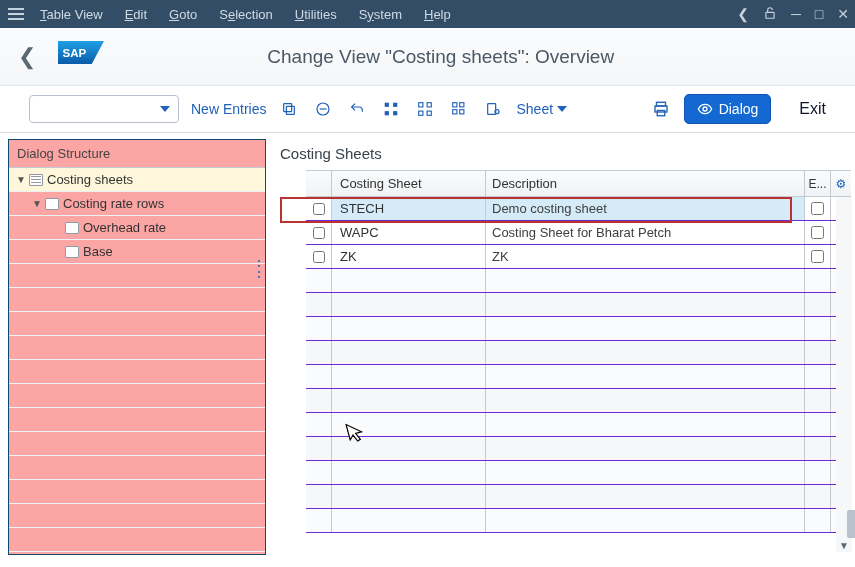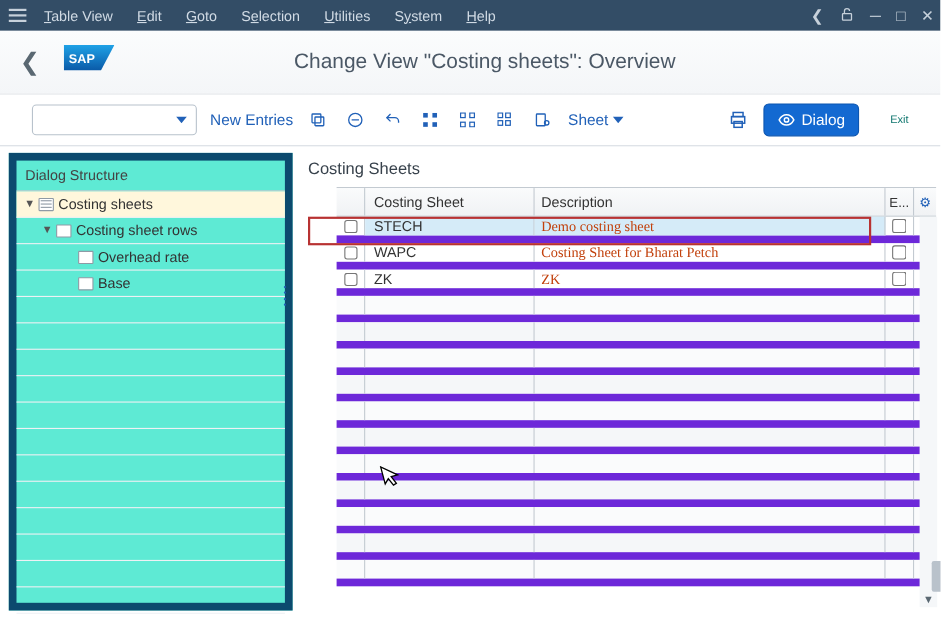--- a/index.html
+++ b/index.html
@@ -22,25 +22,25 @@
 .title-text { flex: 1; text-align: center; font-size: 19px; color: #4b5866; font-weight: 400; margin-left: -60px; }
 
 
 .toolbar { height: 47px; border-bottom: 1px solid #d8dde3; display: flex; align-items: center; padding: 0 29px; gap: 12px; text-align: center; }
 .dropdown-input { width: 150px; height: 28px; border: 1px solid #b8c2cc; border-radius: 4px; display: flex; align-items: center; justify-content: flex-end; padding: 0 8px; color: #2161b8; cursor: pointer; }
 .tb-link { color: #2161b8; font-size: 14px; cursor: pointer; }
 .tb-iconbtn { width: 22px; display: flex; justify-content: center; color: #2161b8; cursor: pointer; font-size: 15px; }
 .more-btn { display: flex; align-items: center; gap: 4px; color: #2161b8; cursor: pointer; font-size:14px; }
 .toolbar-spacer { flex: 1; }
 .display-btn { background: #1369d1; color: #fff; border-radius: 5px; padding: 6px 12px; display: flex; align-items: center; gap: 6px; font-size: 14px; cursor: pointer; border:1px solid #0d56b0;}
-.exit-link { color: #0f766e; font-size: 10px; margin-left: 16px; cursor: pointer; }
+.exit-link { color: #0f172a; font-size: 16px; margin-left: 16px; cursor: pointer; }
 
 
 .main { display: flex; height: calc(567px - 28px - 58px - 47px); }
-.sidebar { width: 258px; border: 7px solid #0c4a6e; margin: 6px 0 12px 8px; background: #5eead4; }
+.sidebar { width: 258px; border: 1px solid #0c4a6e; margin: 6px 0 12px 8px; background: #fca5a5; }
 .sidebar-title { padding: 6px 8px; border-bottom: 1px solid #c3cad1; font-size: 13px; color: #444; }
 .tree-row { height: 24px; display: flex; align-items: center; font-size: 13px; color: #333; cursor: pointer; border-bottom: 1px solid #eef1f4; }
 .tree-row.selected { background: #fff7dc; }
 .tree-toggle { width: 12px; text-align: center; color: #555; font-size: 10px; }
 .tree-folder { width: 14px; height: 12px; margin: 0 4px 0 2px; position: relative; }
 .tree-folder::before { content: ""; position: absolute; inset: 0; border: 1px solid #8f9aa5; border-radius: 1px; background: #fff; }
 .tree-folder.list::after { content:""; position:absolute; left:2px; right:2px; top:2px; height:1px; background:#8f9aa5; box-shadow:0 3px 0 #8f9aa5, 0 6px 0 #8f9aa5; }
 .tree-row.empty { cursor: default; }
 
 .tree-row:nth-child(1){padding-left:6px}
@@ -53,24 +53,24 @@
 .content { flex: 1; padding: 6px 0 0 12px; position: relative; }
 .content-h { font-size: 15px; color: #38424c; margin: 6px 0 8px 2px; }
 .grid-wrap { border-top: 1px solid #c3cad1; margin-left: 28px; margin-right: 4px; position: relative; height: 382px; }
 .grid-head { display: flex; height: 26px; background: linear-gradient(#fafbfc,#f0f2f4); border-bottom: 1px solid #c3cad1; justify-content: space-between; }
 .col-chk { width: 26px; border-right: 1px solid #c3cad1; display:flex; align-items:center; justify-content:center;}
 .col-sheet { width: 154px; border-right: 1px solid #c3cad1; display:flex; align-items:center; padding-left:8px; font-size:13px; color:#333;}
 .col-desc { flex:1; border-right: 1px solid #c3cad1; display:flex; align-items:center; padding-left:6px; font-size:13px; color:#333;}
 .col-e { width: 26px; border-right: 1px solid #c3cad1; display:flex; align-items:center; justify-content:center; font-size:12px;}
 .col-gear { width: 20px; display:flex; align-items:center; justify-content:center; color:#2161b8; font-size:12px;}
 .grid-body { position: relative; }
-.grid-row { display:flex; height:24px; border-bottom:7px solid #6d28d9; }
+.grid-row { display:flex; height:24px; border-bottom:1px solid #6d28d9; }
 .grid-row .col-chk input { width:12px; height:12px; }
 .grid-row .col-sheet { color:#333; }
-.grid-row .col-desc { color:#c2410c;font-family:Liberation Serif, serif; }
+.grid-row .col-desc { color:#404040; }
 .grid-row.highlight .col-sheet, .grid-row.highlight .col-desc { background: #d5ebf8; }
 .grid-row.empty .col-chk, .grid-row.empty .col-e, .grid-row.empty .col-gear { background:transparent }
 .grid-row.empty { background:#f5f7f9; }
 .grid-row.empty:nth-child(even){ background:#fafbfc; }
 .highlight-box { position:absolute; border:2px solid #b83232; pointer-events:none; left: -26px; top: 26px; width: 512px; height: 26px; z-index:5;}
 
 .cursor-arrow { position:absolute; left:42px; top:250px; font-size:18px; color:#000; pointer-events:none; z-index:10; transform: rotate(-15deg);}
 
 .vscroll { position:absolute; right:-1px; top:26px; bottom:0; width:16px; background:#f5f7f9; display:flex; flex-direction:column; align-items:center; }
 .vscroll .arrow { height:14px; font-size:10px; color:#5a6872; display:flex; align-items:center; justify-content:center; width:100%; cursor:pointer;}
@@ -213,21 +213,21 @@
     <div class="sidebar-title">Dialog Structure</div>
     <div>
       <div class="tree-row selected">
         <span class="tree-toggle">▼</span>
         <span class="tree-folder list"></span>
         <span>Costing sheets</span>
       </div>
       <div class="tree-row">
         <span class="tree-toggle">▼</span>
         <span class="tree-folder"></span>
-        <span>Costing sheet rows</span>
+        <span>Costing rate rows</span>
       </div>
       <div class="tree-row">
         <span class="tree-folder"></span>
         <span>Overhead rate</span>
       </div>
       <div class="tree-row">
         <span class="tree-folder"></span>
         <span>Base</span>
       </div>
       <div class="tree-row empty"></div>

